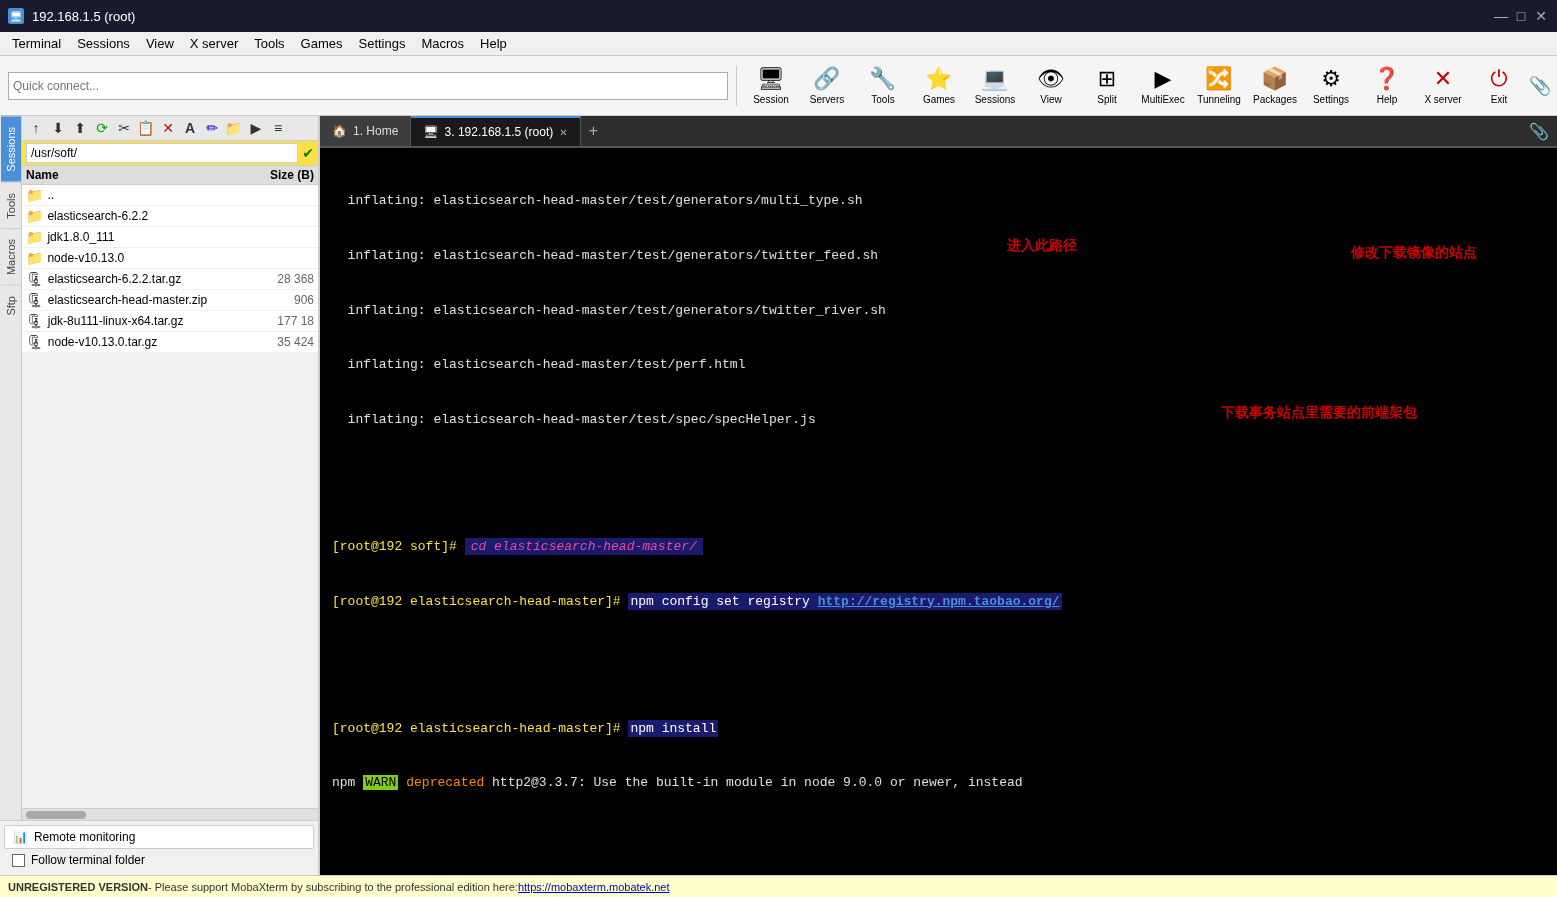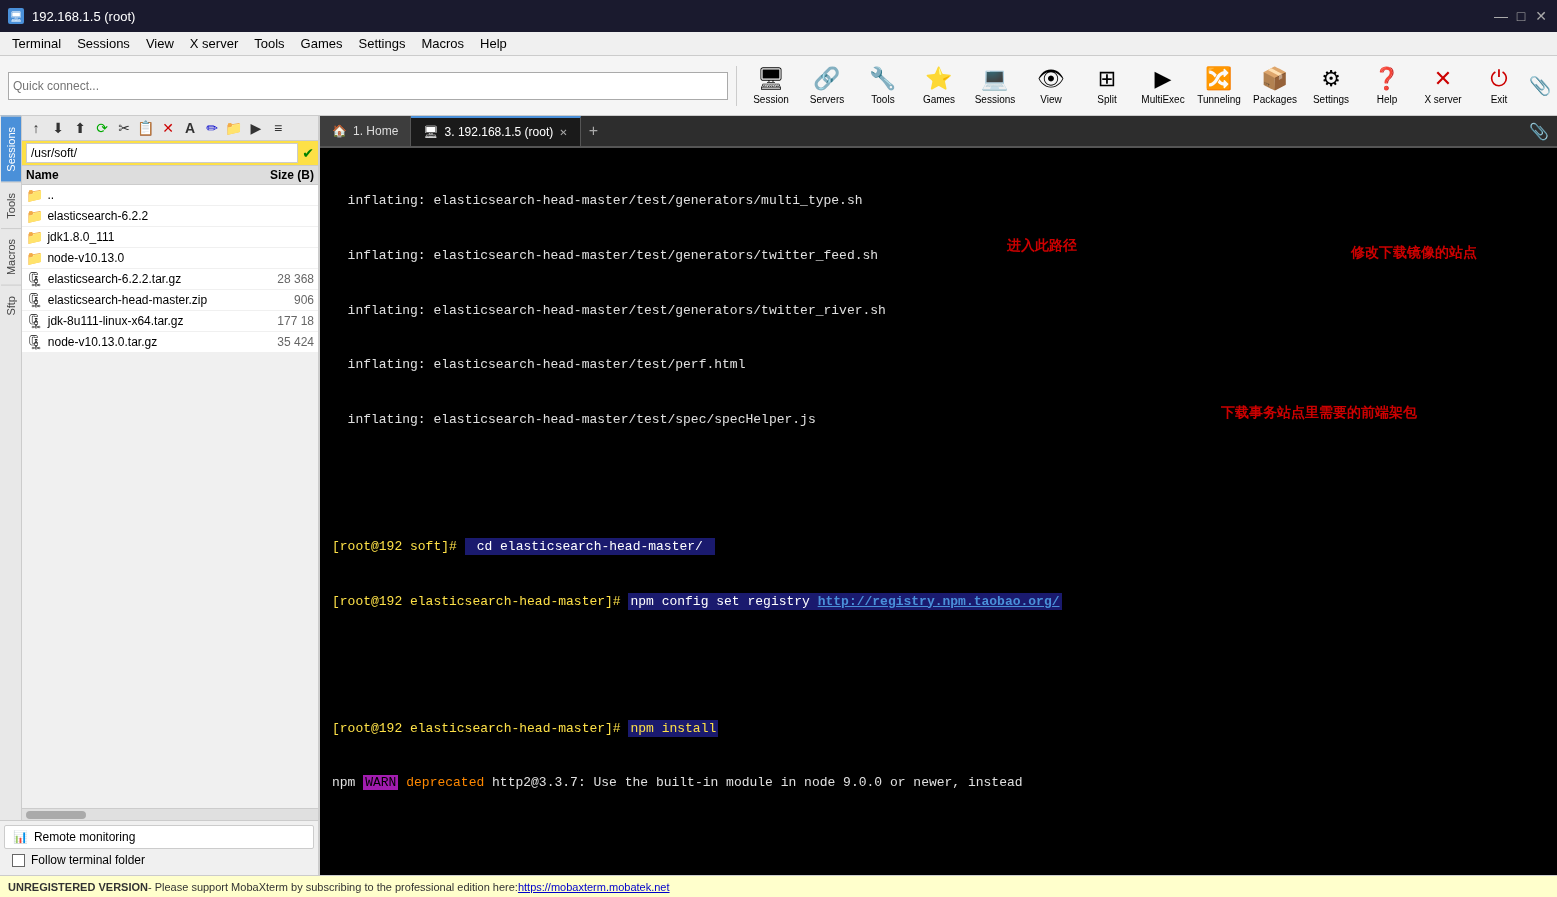--- a/index.html
+++ b/index.html
@@ -135,21 +135,21 @@
 
     
     .terminal {
       flex: 1; background: black; color: #e0e0e0; padding: 8px 12px;
       font-family: 'Courier New', Courier, monospace; font-size: 13px;
       overflow-y: auto; line-height: 1.4; white-space: pre-wrap; word-break: break-all;
     }
     .term-line { display: block; }
     .term-green { color: #00dd00; }
     .term-link { color: #4a90d9; text-decoration: underline; font-weight: bold; }
-    .term-highlight { background: #a21caf; color: black; padding: 0 2px; }
+    .term-highlight { background: #84cc16; color: black; padding: 0 2px; }
     .term-prompt { color: #fde047; }
     .term-orange { color: #ff8800; }
 
     
     .status-bar {
       display: flex; align-items: center; background: #ffffcc; border-top: 1px solid #ccc;
       height: 22px; padding: 0 8px; font-size: 11px; color: #333;
     }
     .status-link { color: #0000cc; text-decoration: underline; cursor: pointer; }
     .status-unregistered { font-weight: bold; }
@@ -383,27 +383,27 @@
     <div class="terminal" style="position:relative;">
       <span class="term-line">  inflating: elasticsearch-head-master/test/generators/multi_type.sh</span>
       <span class="term-line">  inflating: elasticsearch-head-master/test/generators/twitter_feed.sh</span>
       <span class="term-line">  inflating: elasticsearch-head-master/test/generators/twitter_river.sh</span>
       <span class="term-line">  inflating: elasticsearch-head-master/test/perf.html</span>
       <span class="term-line">  inflating: elasticsearch-head-master/test/spec/specHelper.js</span>
       
       
       <div style="position:absolute;top:88px;right:480px;color:#cc0000;font-family:'Segoe UI',Arial,sans-serif;font-size:14px;font-weight:bold;pointer-events:none;">进入此路径</div>
       
-      <span class="term-line"><span class="term-prompt">[root@192 soft]# </span><span style="background:#1a1a6e;color:#ffffff;padding:1px 12px;">cd elasticsearch-head-master/</span></span>
+      <span class="term-line"><span class="term-prompt">[root@192 soft]# </span><span style="background:#1a1a6e;color:#ec4899;padding:1px 6px;font-style:italic;">cd elasticsearch-head-master/</span></span>
       <span class="term-line"><span class="term-prompt">[root@192 elasticsearch-head-master]# </span><span style="background:#1a1a6e;color:white;padding:1px 2px;">npm config set registry <span class="term-link">http://registry.npm.taobao.org/</span></span></span>
       
       
       <div style="position:absolute;top:88px;right:80px;color:#cc0000;font-family:'Segoe UI',Arial,sans-serif;font-size:14px;font-weight:bold;pointer-events:none;margin-top:7px;">修改下载镜像的站点</div>
       
-      <span class="term-line"><span class="term-prompt">[root@192 elasticsearch-head-master]# </span><span style="background:#1a1a6e;color:#fde047;padding:1px 2px;">npm install</span></span>
+      <span class="term-line"><span class="term-prompt">[root@192 elasticsearch-head-master]# </span><span style="background:#1a1a6e;color:#ffffff;padding:1px 2px;">npm install</span></span>
       <span class="term-line">npm <span class="term-highlight">WARN</span> <span class="term-orange">deprecated</span> http2@3.3.7: Use the built-in module in node 9.0.0 or newer, instead</span>
       
       
       
       
       
       
       
       <div style="position:absolute;top:255px;right:140px;color:#cc0000;font-family:'Segoe UI',Arial,sans-serif;font-size:14px;font-weight:bold;pointer-events:none;">下载事务站点里需要的前端架包</div>
       

